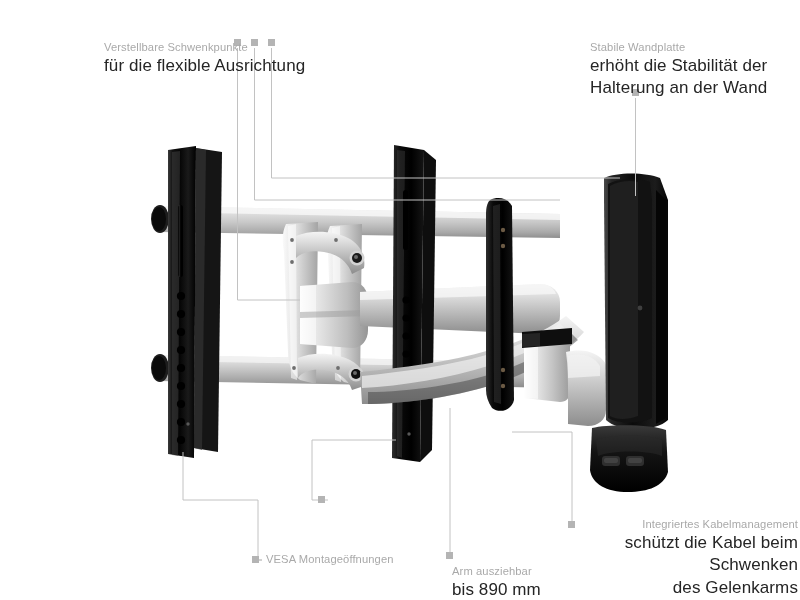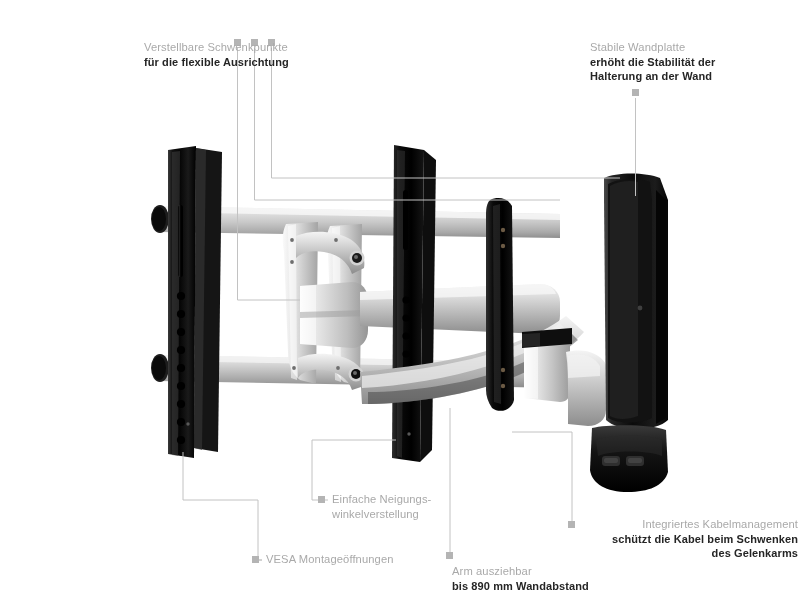--- a/index.html
+++ b/index.html
@@ -12,26 +12,26 @@
   }
   #stage{position:absolute;left:0;top:0;width:800px;height:600px;}
 
   
   .callout{position:absolute;line-height:1.32;}
   .callout .hd{
     color:#a9a9a9;font-size:11.2px;font-weight:400;letter-spacing:.1px;
     white-space:pre-line;
   }
   .callout .bd{
-    color:#252525;font-size:11px;font-weight:700;letter-spacing:.1px;
+    color:#252525;font-size:17px;font-weight:400;letter-spacing:.1px;
     white-space:pre-line;
   }
 
   
-  #c-pivot   {left:104px; top:40px;  width:240px;margin-left:40px;}
+  #c-pivot   {left:104px; top:40px;  width:240px;}
   #c-wall    {left:590px; top:40px;  width:200px;}
   #c-tilt    {left:332px; top:492px; width:180px;}
   #c-vesa    {left:266px; top:552px; width:180px;}
   #c-arm     {left:452px; top:564px; width:190px;}
   #c-cable   {left:578px; top:517px; width:220px;text-align:right;}
 
   
   #leaders{position:absolute;left:0;top:0;width:800px;height:600px;}
 
   
@@ -288,22 +288,20 @@
     <div class="bd">für die flexible Ausrichtung</div>
   </div>
 
   <div class="callout" id="c-wall">
     <div class="hd">Stabile Wandplatte</div>
     <div class="bd">erhöht die Stabilität der
 Halterung an der Wand</div>
   </div>
 
   <div class="callout" id="c-tilt">
-    <div class="hd">Einfache Neigungs-
-winkelverstellung</div>
   </div>
 
   <div class="callout" id="c-vesa">
     <div class="hd">VESA Montageöffnungen</div>
   </div>
 
   <div class="callout" id="c-arm">
     <div class="hd">Arm ausziehbar</div>
     <div class="bd">bis 890 mm Wandabstand</div>
   </div>

